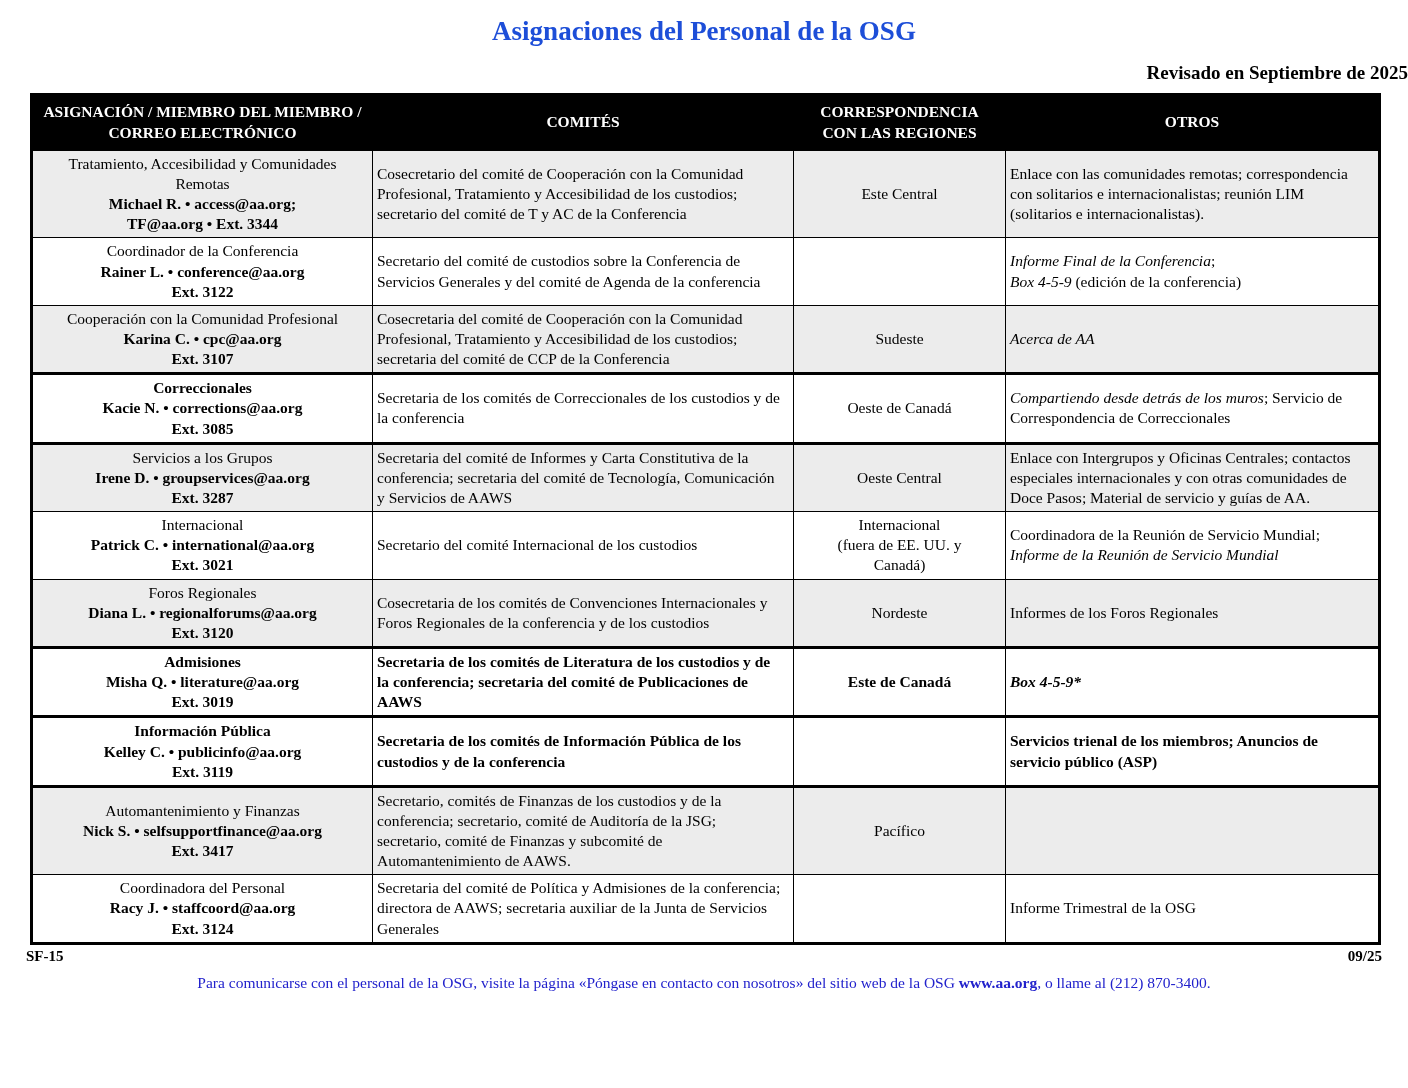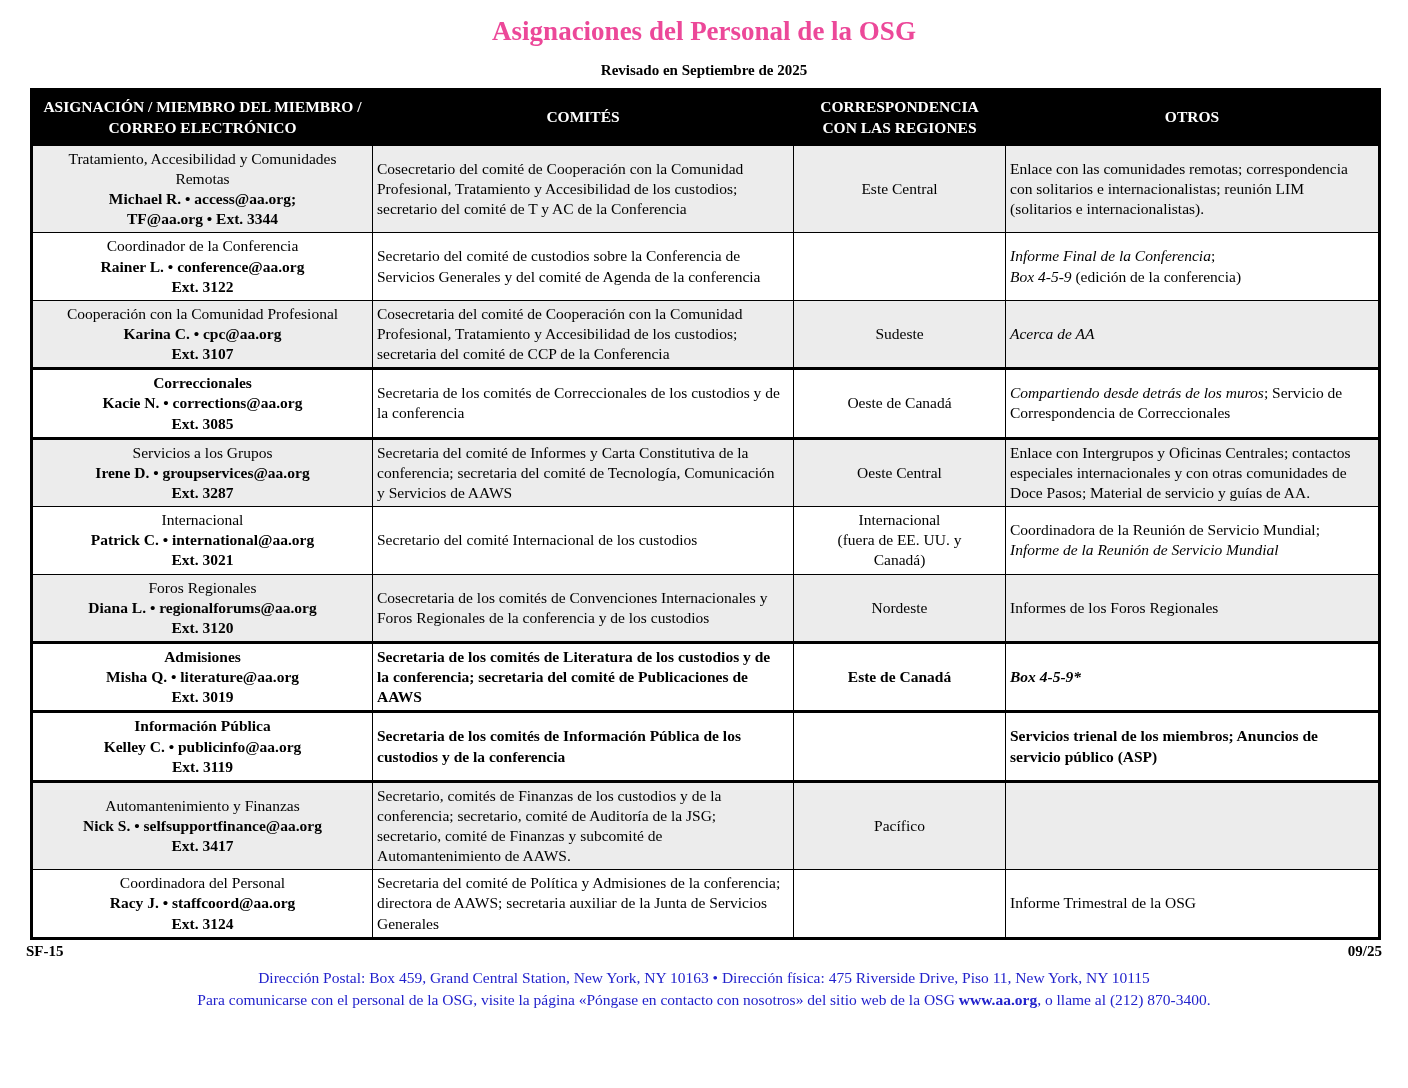--- a/index.html
+++ b/index.html
@@ -8,26 +8,26 @@
     width: 1408px; height: 1088px;
     background: #ffffff;
     font-family: "Liberation Serif", "DejaVu Serif", serif;
     color: #000;
     overflow: hidden;
   }
   .page-title {
     text-align: center;
     font-size: 27px;
     font-weight: bold;
-    color: #ec4899;
+    color: #1d4ed8;
     margin: 16px 0 0 0;
   }
   .subtitle {
-    text-align: center;
-    font-size: 15px;
+    text-align: right;
+    font-size: 19px;
     font-weight: bold;
     margin: 15px 0 9px 0;
   }
   table.staff {
     width: 1348px;
     margin-left: 30px;
     border-collapse: collapse;
     table-layout: fixed;
     border: 3px solid #000;
     font-size: 15.5px;
@@ -210,15 +210,14 @@
     </tr>
   </tbody>
 </table>
 
 <div class="doc-marks">
   <span>SF-15</span>
   <span>09/25</span>
 </div>
 
 <div class="footer-blue">
-  <div>Dirección Postal: Box 459, Grand Central Station, New York, NY 10163  •  Dirección física: 475 Riverside Drive, Piso 11, New York, NY 10115</div>
   <div><span>Para comunicarse con el personal de la OSG, visite la página «Póngase en contacto con nosotros» del sitio web de la OSG </span><span class="b">www.aa.org</span><span>, o llame al (212) 870-3400.</span></div>
 </div>
 
 </body></html>

